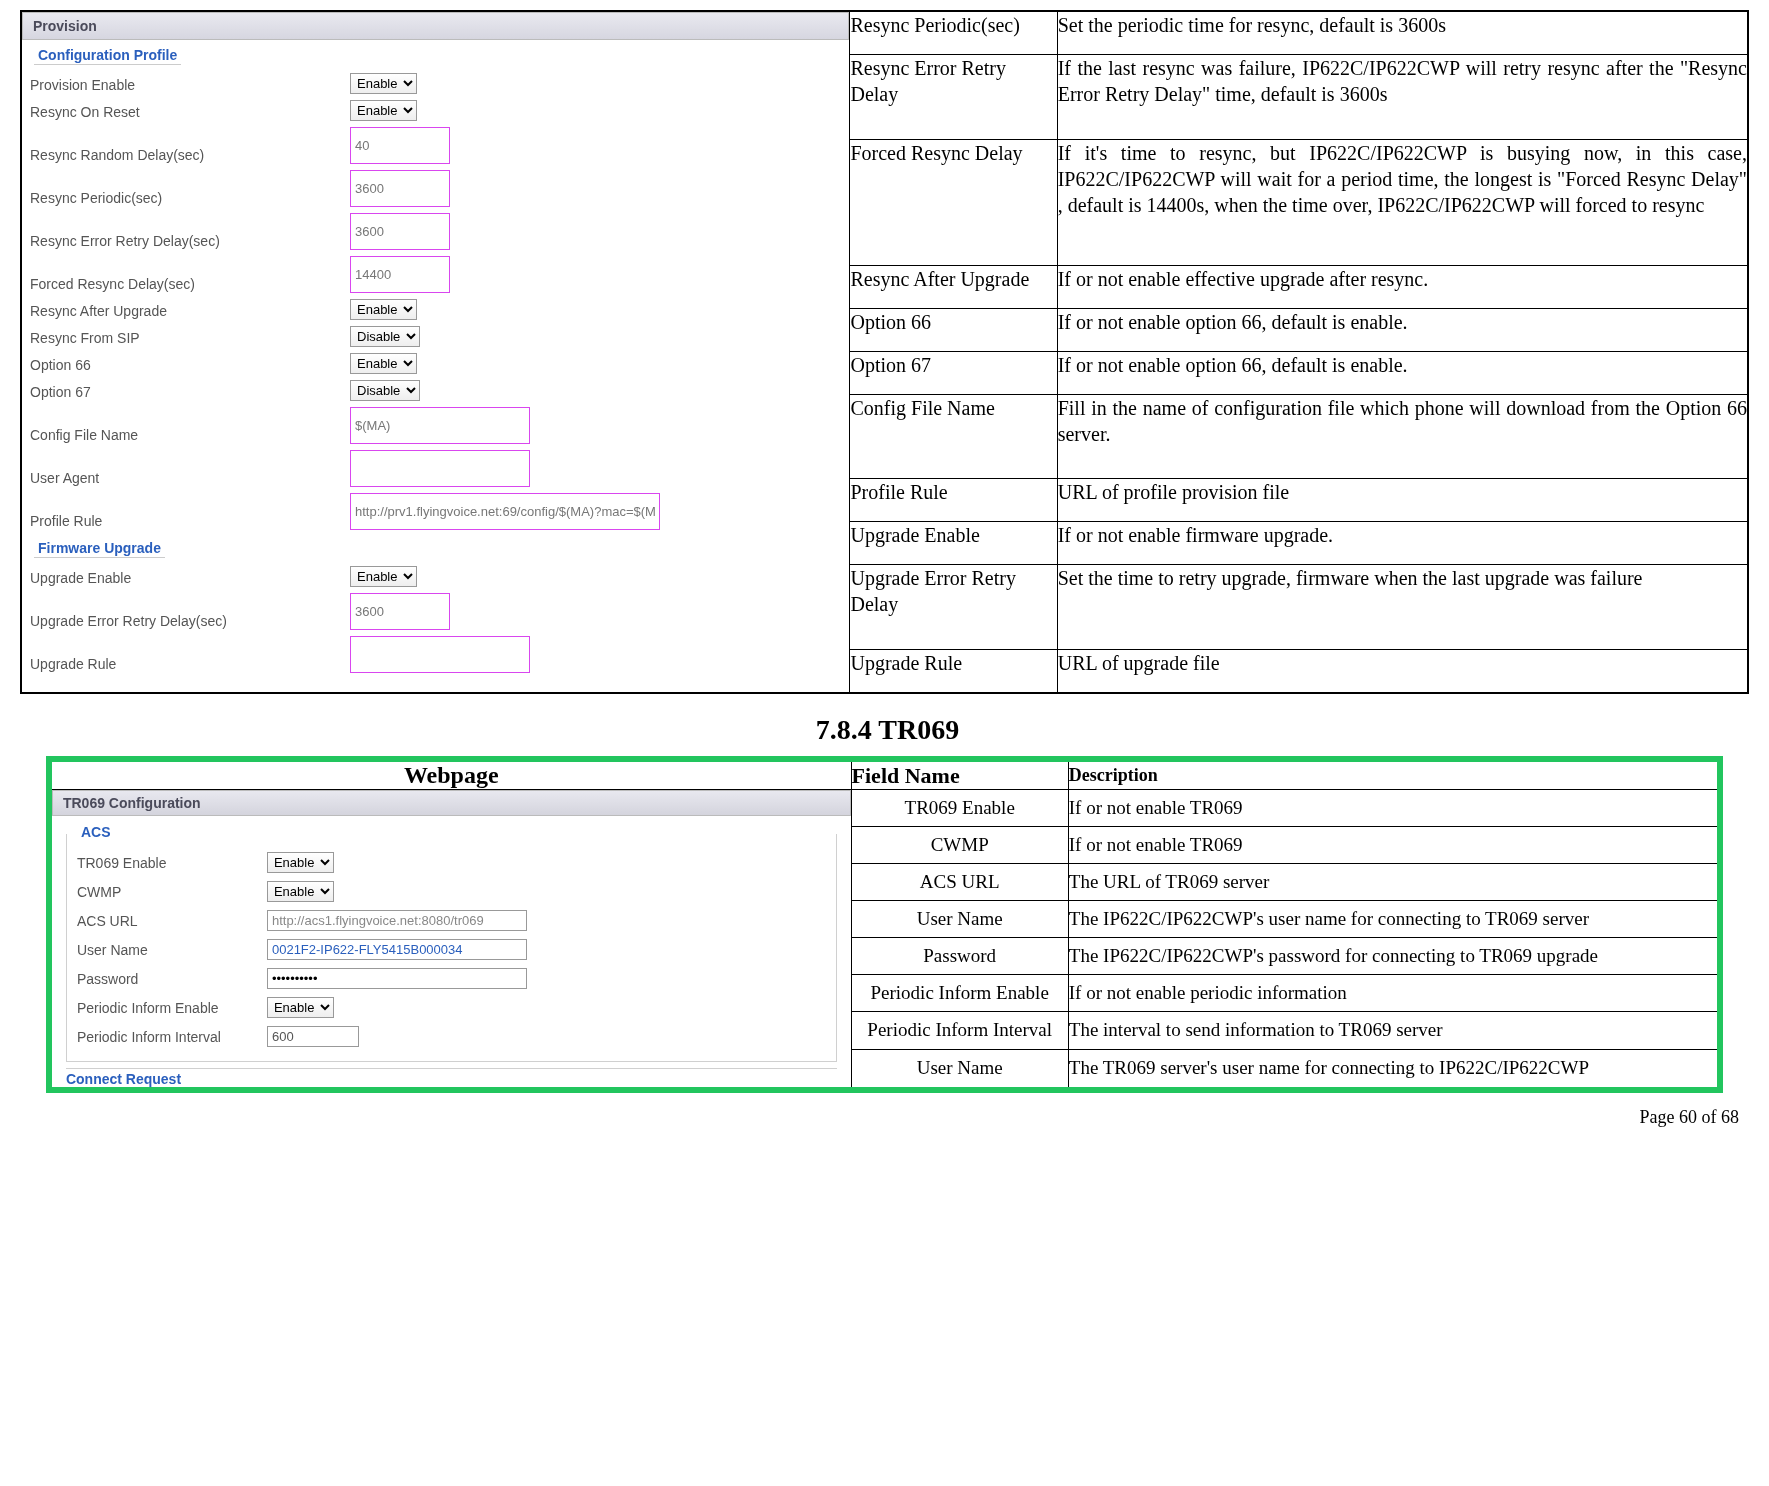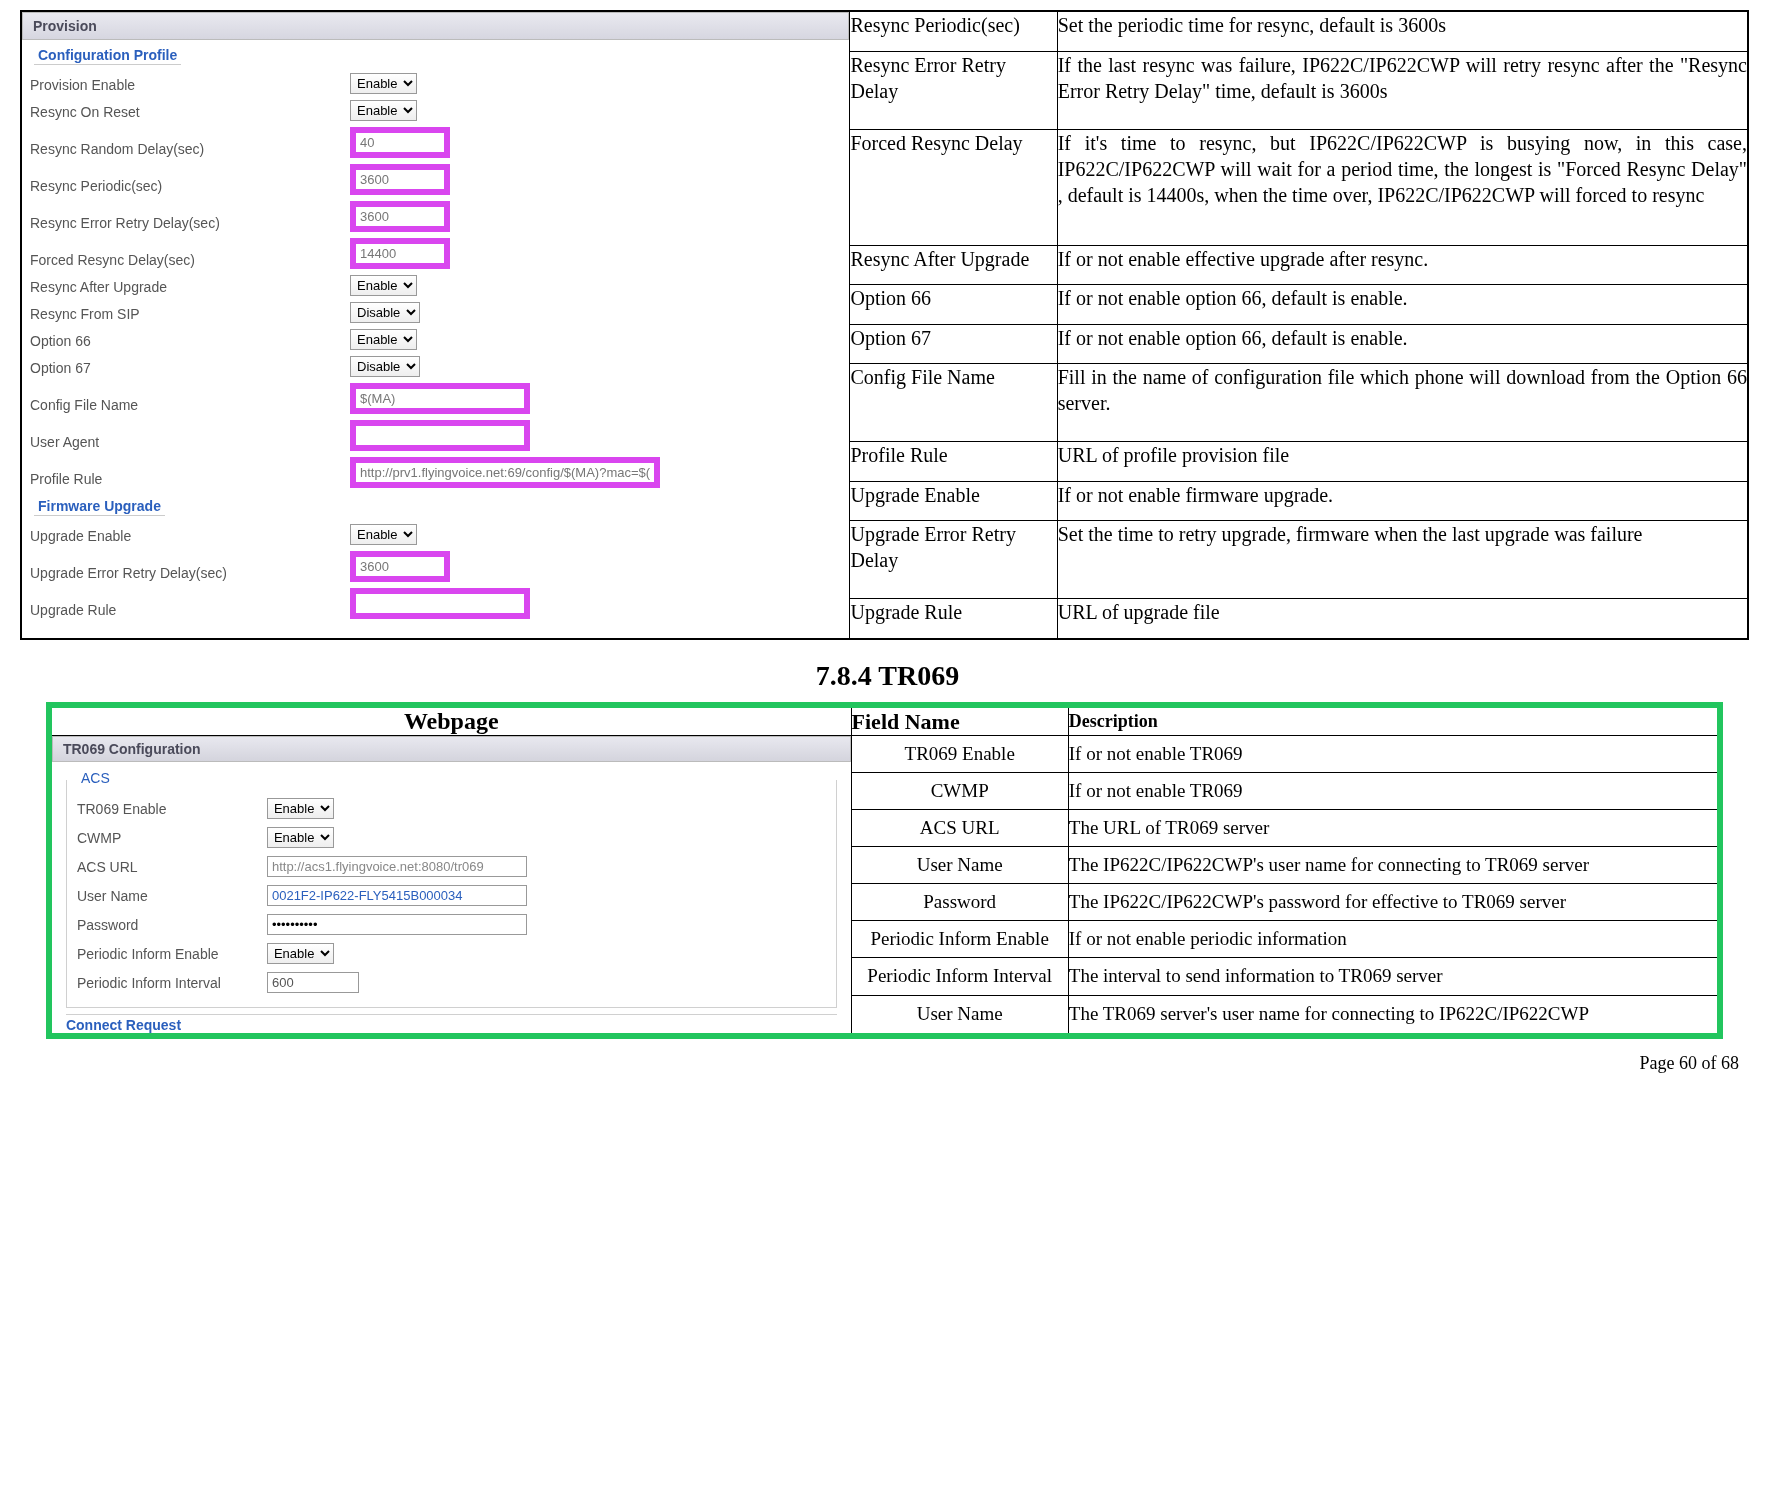--- a/index.html
+++ b/index.html
@@ -59,22 +59,22 @@
   .sel {
     font-family: Verdana, Arial, sans-serif;
     font-size: 13px;
     background: linear-gradient(#fff,#eee);
     border: 1px solid #999;
     padding: 1px 2px;
   }
   .inp {
     font-family: Verdana, Arial, sans-serif;
     font-size: 13px;
-    border: 6px solid #d946ef;
-    padding: 2px 4px;
+    border: 1px solid #d946ef;
+    padding: 10px 4px;
     width: 100px;
     color: #777;
     background: #fff;
   }
   .inp-med { width: 180px; }
   .inp-long { width: 310px; }
 
   
   .tr-panel { font-family: Verdana, Arial, sans-serif; font-size: 14px; color: #333; }
   .tr-header {
@@ -88,21 +88,21 @@
     margin: 18px 14px 6px 14px;
     border: 1px solid #d0d0d0;
     border-top: none;
     padding: 14px 10px 10px 10px;
     position: relative;
   }
   .legend2 {
     position: absolute;
     top: -10px; left: 8px;
     color: #2a5fbd;
-    font-weight: normal;
+    font-weight: bold;
     font-size: 14px;
     background: #fff;
     padding: 0 6px;
   }
   .tr-row { display: flex; align-items: center; padding: 4px 0; }
   .tr-label { width: 190px; color: #555; }
   .tr-inp {
     font-family: Verdana, Arial, sans-serif;
     font-size: 13px;
     border: 1px solid #999;
@@ -324,21 +324,21 @@
     <tr>
         <td class="tr-field-col">ACS URL</td>
         <td class="tr-desc-col">The URL of TR069 server</td>
       </tr>
     <tr>
         <td class="tr-field-col">User Name</td>
         <td class="tr-desc-col">The IP622C/IP622CWP's user name for connecting to TR069 server</td>
       </tr>
     <tr>
         <td class="tr-field-col">Password</td>
-        <td class="tr-desc-col">The IP622C/IP622CWP's password for effective to TR069 server</td>
+        <td class="tr-desc-col">The IP622C/IP622CWP's password for connecting to TR069 upgrade</td>
       </tr>
     <tr>
         <td class="tr-field-col">Periodic Inform Enable</td>
         <td class="tr-desc-col">If or not enable periodic information</td>
       </tr>
     <tr>
         <td class="tr-field-col">Periodic Inform Interval</td>
         <td class="tr-desc-col">The interval to send information to TR069 server</td>
       </tr>
     <tr>

